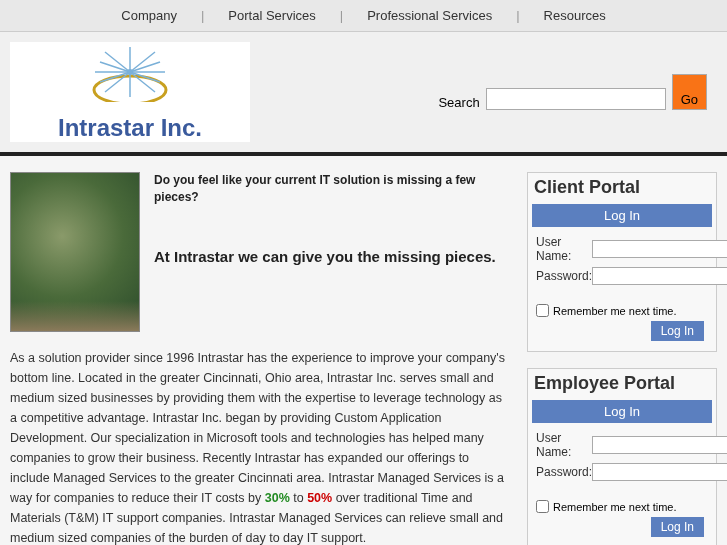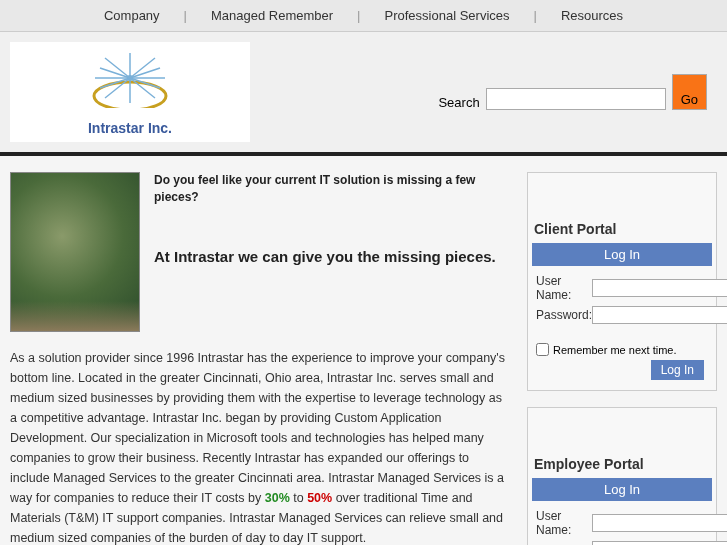--- a/index.html
+++ b/index.html
@@ -35,21 +35,21 @@
     #logo-area {
       width: 240px;
       height: 100px;
       display: flex;
       align-items: center;
       justify-content: center;
       flex-direction: column;
       background: #fff;
     }
     .logo-text {
-      font-size: 14px;
+      font-size: 24px;
       color: #3a5a9c;
       font-weight: bold;
       margin-top: 12px;
     }
 
     #search-area {
       display: flex;
       align-items: flex-end;
       gap: 6px;
       font-size: 13px;
@@ -136,25 +136,24 @@
       width: 190px;
       flex-shrink: 0;
     }
 
     .portal-box {
       background: #f8f8f8;
       border: 1px solid #ccc;
       margin-bottom: 16px;
     }
     .portal-title {
-      font-size: 14px;
+      font-size: 18px;
       font-weight: bold;
       color: #333;
       padding: 4px 6px 6px 6px;
-      margin-top: 44px;
     }
     .portal-login-btn {
       background: #5b7fbf;
       color: white;
       text-align: center;
       padding: 4px;
       font-size: 13px;
       cursor: pointer;
       margin: 0 4px 6px 4px;
     }
@@ -205,21 +204,21 @@
       font-size: 12px;
       cursor: pointer;
     }
   </style>
 </head>
 <body>
 
 <div id="top-nav">
   <a class="nav-item">Company</a>
   <span class="nav-sep">|</span>
-  <a class="nav-item">Managed Remember</a>
+  <a class="nav-item">Portal Services</a>
   <span class="nav-sep">|</span>
   <a class="nav-item">Professional Services</a>
   <span class="nav-sep">|</span>
   <a class="nav-item">Resources</a>
 </div>
 
 <div id="header">
   <div id="logo-area">
 
     <svg width="80" height="60" viewBox="0 0 80 60">

